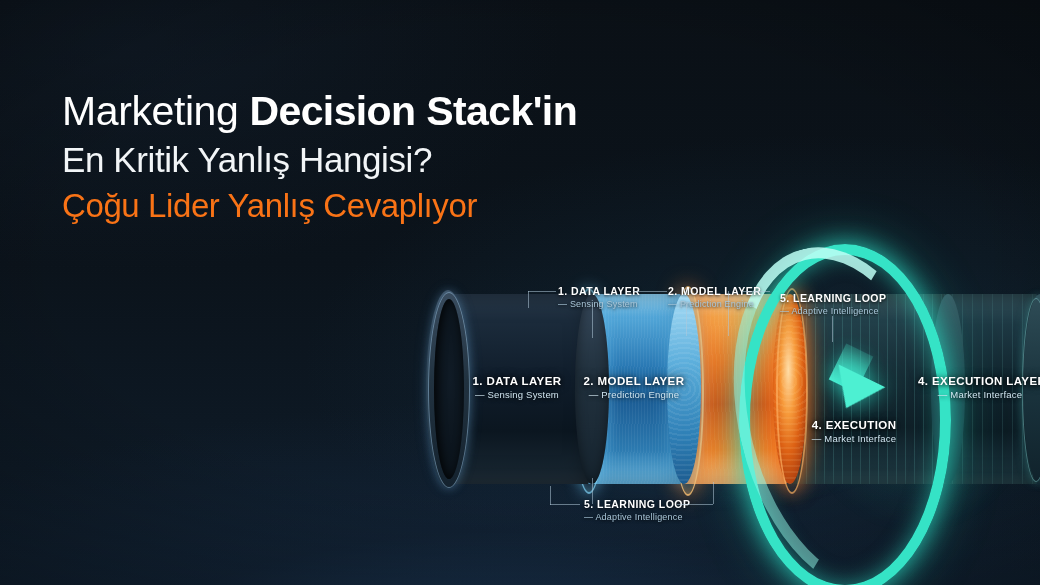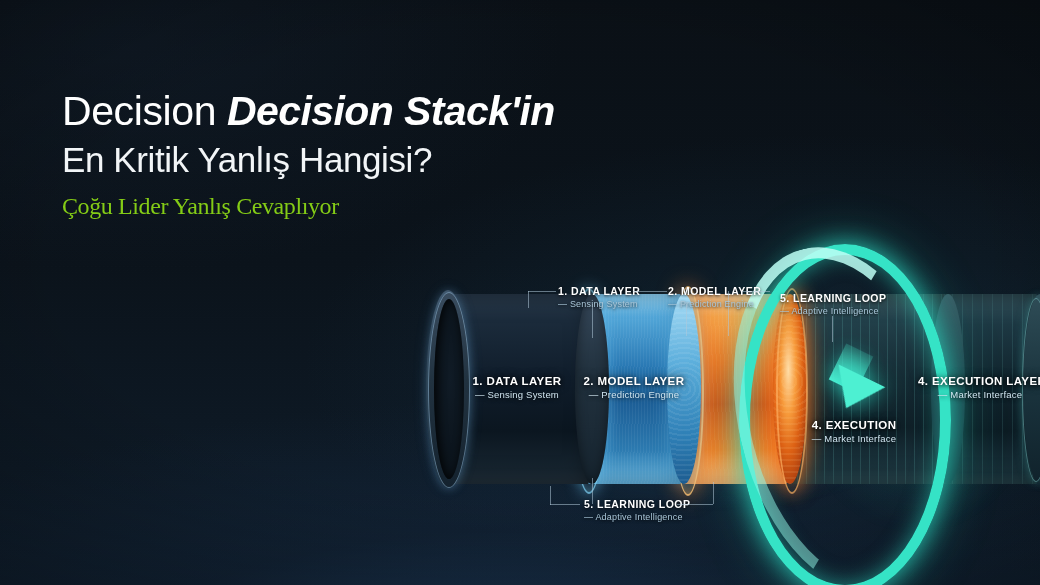--- a/index.html
+++ b/index.html
@@ -31,23 +31,23 @@
   .bg-noise{
     inset:0;opacity:.16;
     background-image:
       repeating-linear-gradient(0deg, rgba(255,255,255,.018) 0 1px, rgba(0,0,0,0) 1px 3px),
       repeating-linear-gradient(90deg, rgba(255,255,255,.014) 0 1px, rgba(0,0,0,0) 1px 4px);
   }
   
   #headline{position:absolute;left:62px;top:86px;width:780px;}
   .h-line{margin:0;white-space:nowrap;letter-spacing:-.4px;}
   .h1{font-size:41px;line-height:50px;color:#ffffff;font-weight:500;}
-  .h1 .bold{font-weight:700;letter-spacing:-.6px;font-style:italic;}
+  .h1 .bold{font-weight:700;letter-spacing:-.6px;}
   .h2{font-size:35px;line-height:47px;color:#f2f5f7;font-weight:500;}
-  .h3{font-size:24px;line-height:46px;color:#84cc16;font-weight:500;font-family:Liberation Serif, serif;}
+  .h3{font-size:33px;line-height:46px;color:#f97316;font-weight:500;}
   
   #diagram{position:absolute;left:432px;top:236px;width:608px;height:349px;}
   .d-el{position:absolute;}
   
   .pipe-ambient{
     left:-10px;top:40px;width:630px;height:270px;
     background:radial-gradient(50% 50% at 46% 50%, rgba(60,140,200,.17) 0%, rgba(11,18,25,0) 72%);
     filter:blur(6px);
   }
   .orange-ambient{
@@ -227,21 +227,21 @@
 </head>
 <body>
 
 <div id="stage">
 
   <div class="bg-layer bg-base"></div>
   <div class="bg-layer bg-noise"></div>
   <div class="bg-layer bg-vignette"></div>
 
   <div id="headline">
-    <h1 class="h-line h1"><span>Decision </span><span class="bold">Decision Stack'in</span></h1>
+    <h1 class="h-line h1"><span>Marketing </span><span class="bold">Decision Stack'in</span></h1>
     <h2 class="h-line h2">En Kritik Yanlış Hangisi?</h2>
     <h3 class="h-line h3">Çoğu Lider Yanlış Cevaplıyor</h3>
   </div>
 
   <div id="diagram">
 
     <div class="d-el pipe-ambient"></div>
     <div class="d-el orange-ambient"></div>
     <div class="d-el teal-ambient"></div>
 

